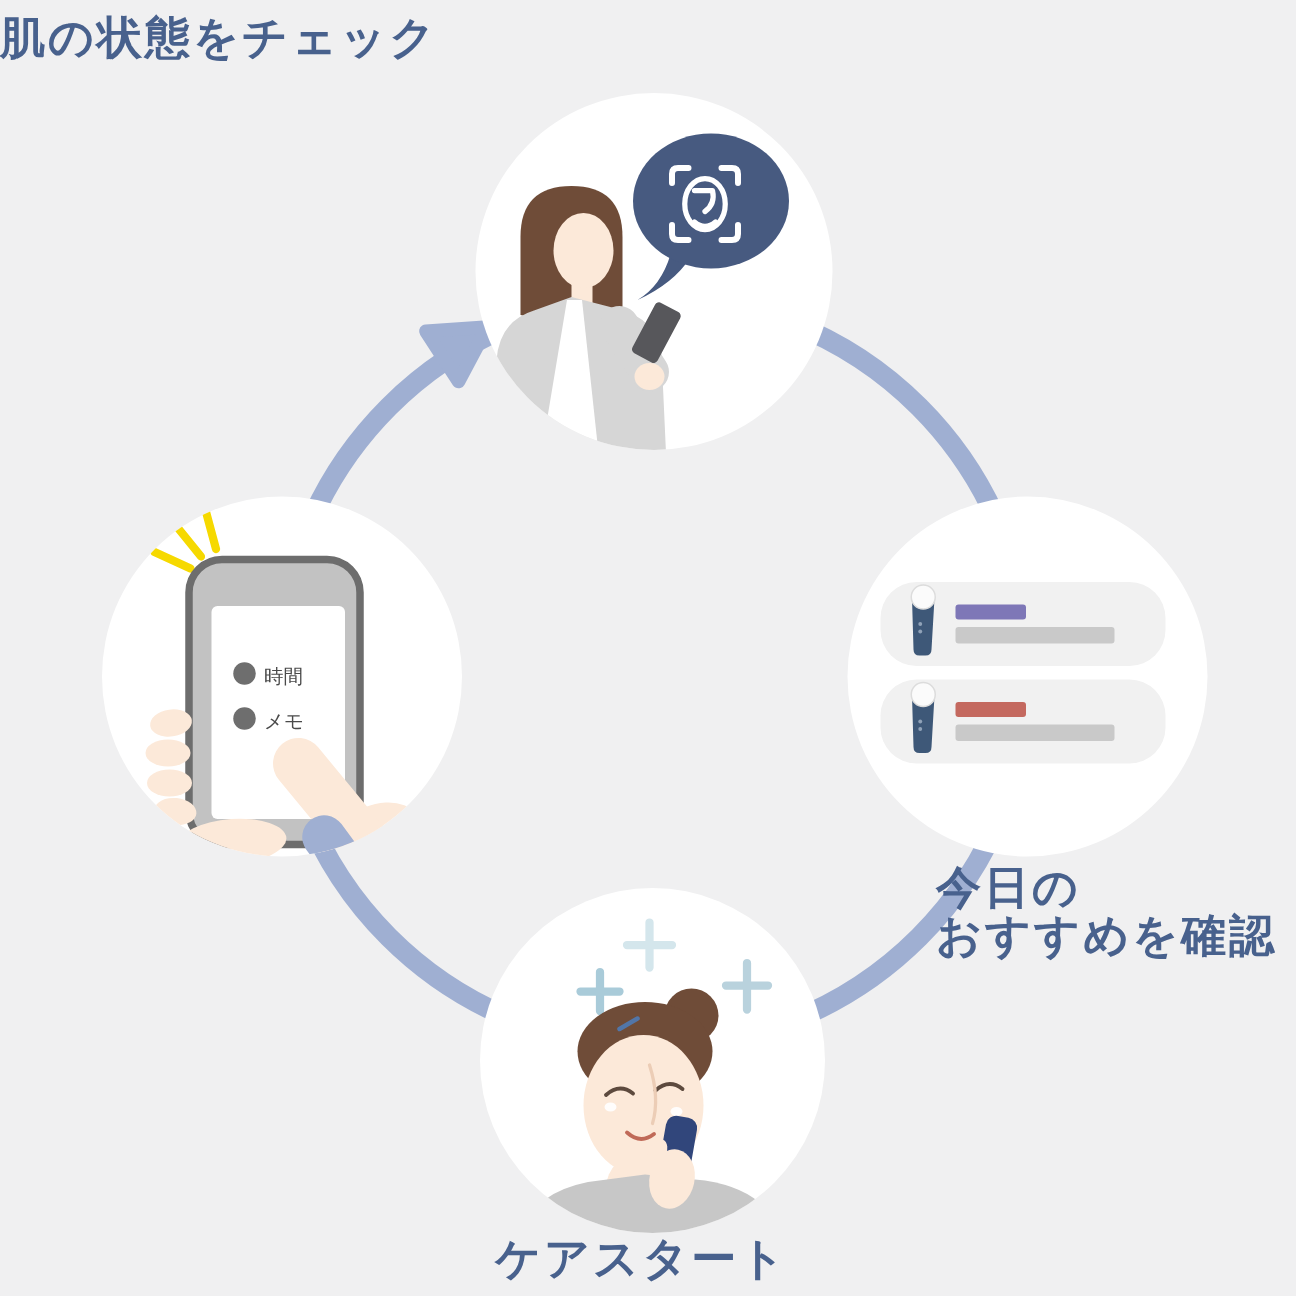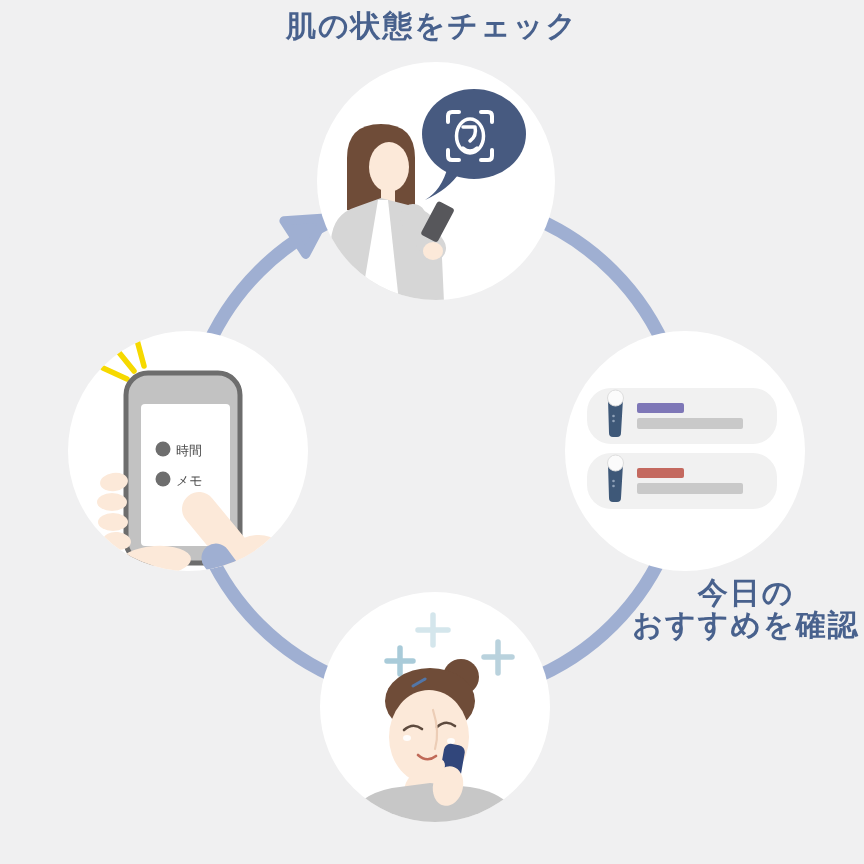--- a/index.html
+++ b/index.html
@@ -1,21 +1,21 @@
 <!DOCTYPE html>
 <html><head>
 <meta charset="utf-8">
 <style>
   html,body{margin:0;padding:0;}
   body{width:864px;height:864px;background:#f0f0f1;position:relative;overflow:hidden;
        font-family:"DejaVu Sans",sans-serif;}
   #canvas{position:absolute;left:0;top:0;width:864px;height:864px;}
   svg{display:block;}
   .step-label{position:absolute;color:#48618d;font-weight:bold;font-size:30px;
-              letter-spacing:2px;text-align:center;line-height:32px;
+              letter-spacing:2px;text-align:left;line-height:32px;
               font-family:"DejaVu Sans",sans-serif;white-space:nowrap;}
   .step-label span{display:block;}
   .phone-text{font-family:"DejaVu Sans",sans-serif;font-size:13px;fill:#4a4a4a;}
 </style>
 </head>
 <body>
 
 <div id="canvas">
 <svg width="864" height="864" viewBox="0 0 864 864">
   <defs>
@@ -135,14 +135,15 @@
   </g>
 </svg>
 
   <div class="step-label" style="left:0;top:10px;width:864px;">肌の状態をチェック</div>
 
   <div class="step-label" style="left:624px;top:577px;width:244px;">
     <span>今日の</span>
     <span>おすすめを確認</span>
   </div>
 
+  <div class="step-label" style="left:330px;top:824px;width:220px;">ケアスタート</div>
 
 </div>
 
 </body></html>

